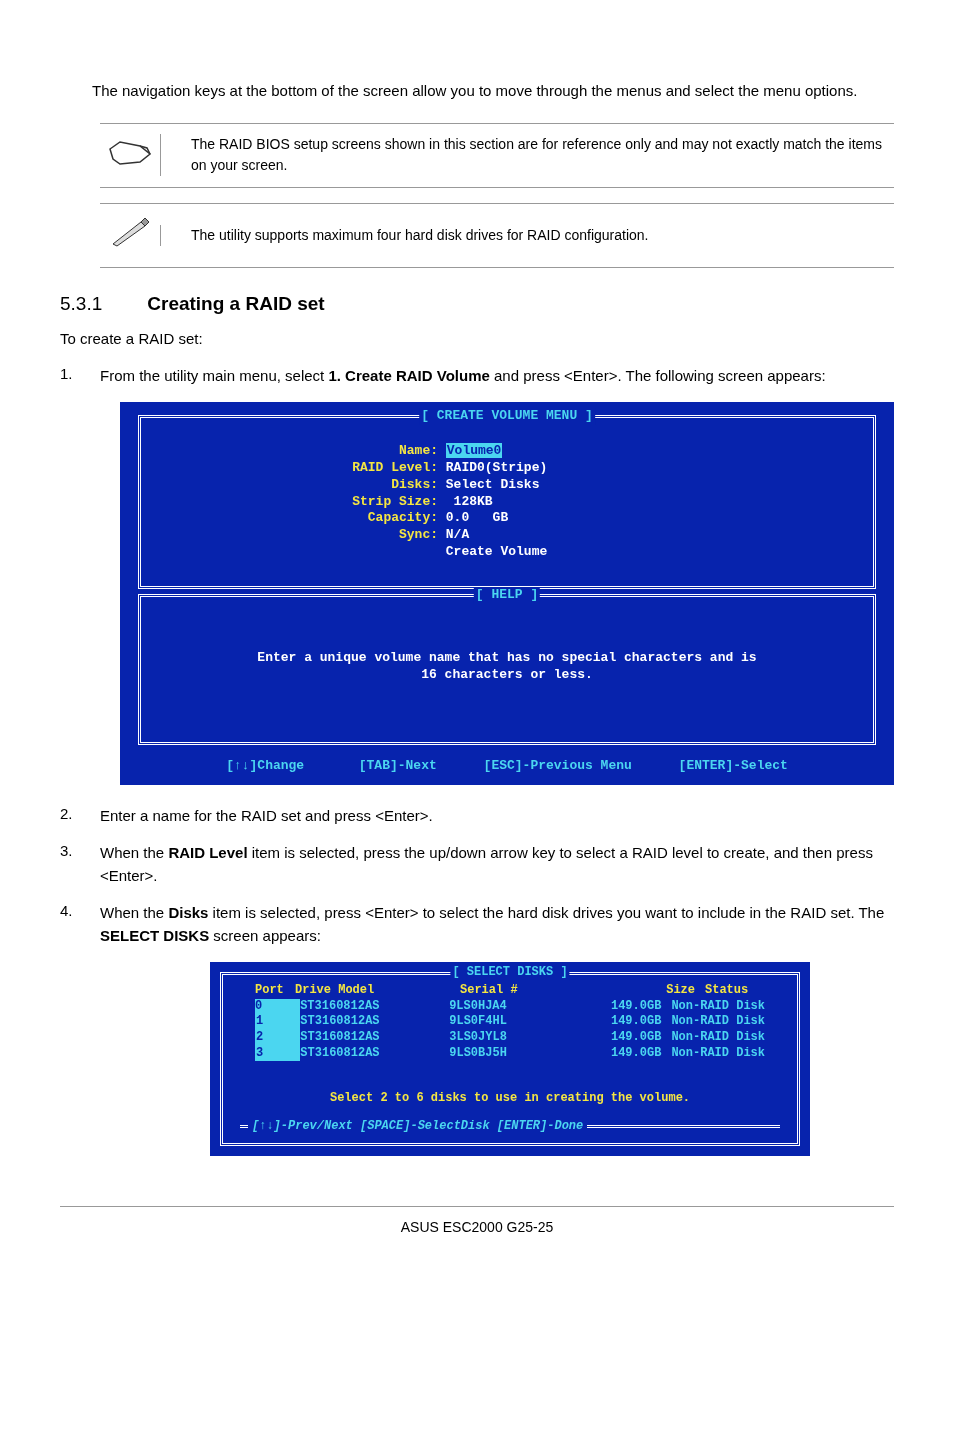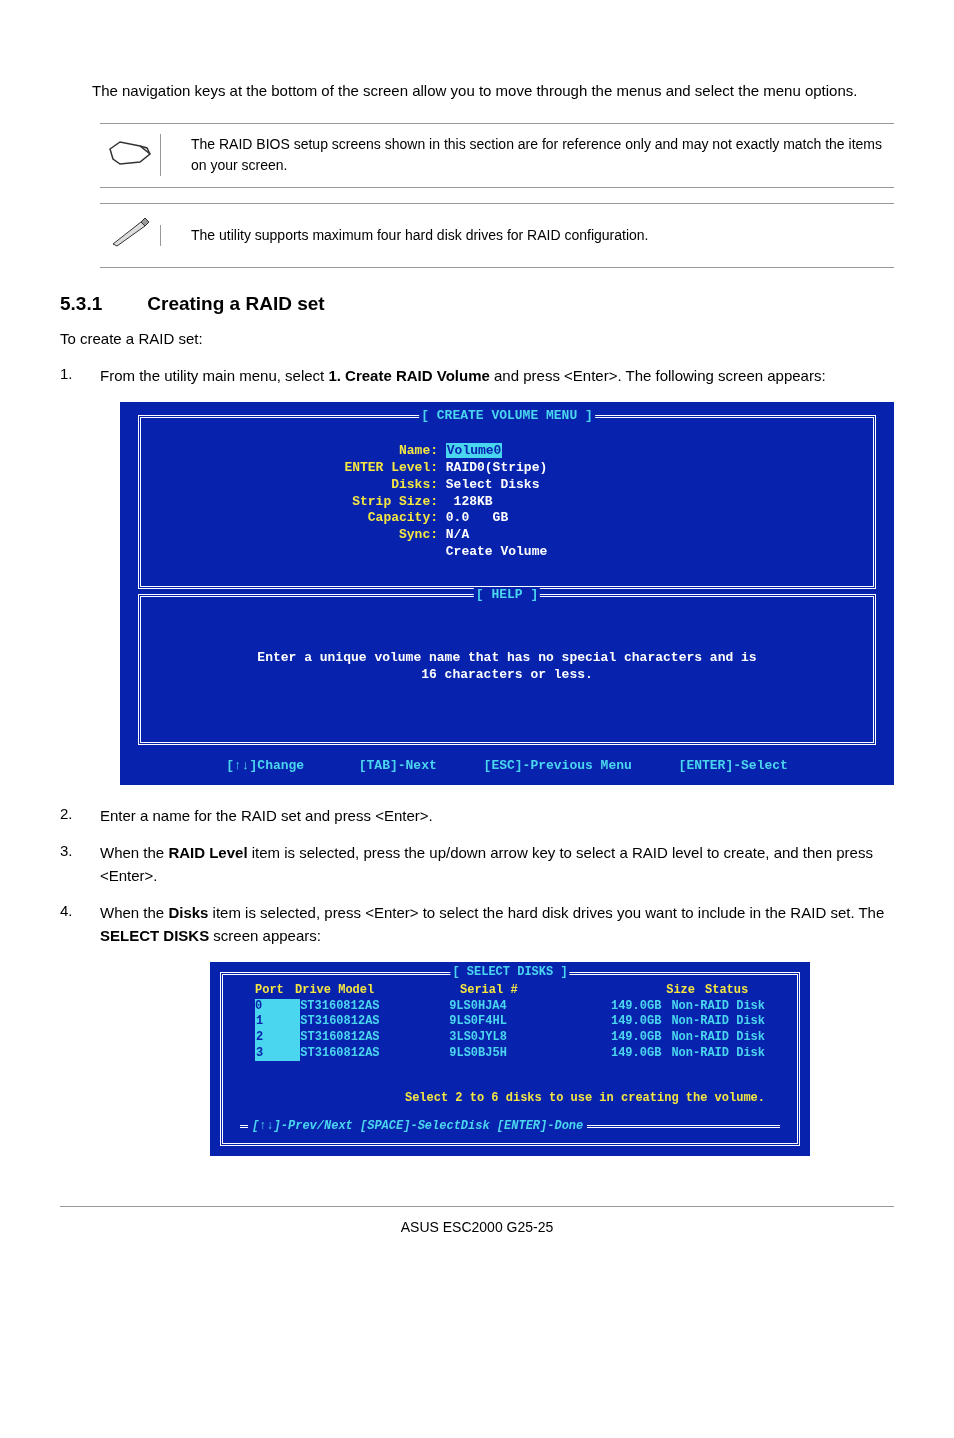--- a/index.html
+++ b/index.html
@@ -26,21 +26,21 @@
       width: 55px;
       flex-shrink: 0;
     }
     .note-text { font-size: 14px; line-height: 1.5; padding-left: 30px; border-left: 1px solid #999; }
     .section-heading {
       display: flex;
       align-items: baseline;
       margin-top: 25px;
       margin-bottom: 15px;
     }
-    .section-num { font-weight: bold; font-size: 19px; margin-right: 45px; }
+    .section-num { font-weight: normal; font-size: 19px; margin-right: 45px; }
     .section-title { font-weight: bold; font-size: 19px; }
     .plain-line { margin-bottom: 18px; }
     .numbered-item { display: flex; margin-bottom: 15px; }
     .numbered-item .num { width: 40px; flex-shrink: 0; }
     .numbered-item .body { flex: 1; line-height: 1.5; }
     .bios-screen {
       background: #0723ad;
       color: #fff;
       font-family: 'Courier New', monospace;
       font-size: 13px;
@@ -83,21 +83,21 @@
     .disk-row { display: flex; }
     .disk-row span { white-space: pre; }
     .c-port { width: 50px; }
     .c-model { width: 165px; }
     .c-serial { width: 140px; }
     .c-size { width: 95px; text-align: right; font-family: Liberation Mono, monospace; }
     .c-status { padding-left: 10px; flex: 1; }
     .row-hl { }
     .row-hl span:first-child { background: #4bd6f0; color: #0723ad; }
     .row-hl span:not(:first-child) { color: #4bd6f0; }
-    .select-hint { text-align: right; padding: 30px 0 18px 0; }
+    .select-hint { text-align: center; padding: 30px 0 18px 0; }
     .small-footer {
       background: #0723ad;
       border-top: 3px double #fff;
       margin: 0 -15px -8px -15px;
       padding: 0 8px;
       position: relative;
       font-style: italic;
     }
     .small-footer-text {
       position: relative;
@@ -160,21 +160,21 @@
   <div class="body">
     <span>From the utility main menu, select </span><b>1. Create RAID Volume</b><span> and press &lt;Enter&gt;. The following screen appears:</span>
   </div>
 </div>
 
 <div class="bios-screen">
   <div class="bios-box">
     <span class="bios-box-title">[ CREATE VOLUME MENU ]</span>
     <div class="bios-fields">
 <span class="bios-label yellow">Name:</span> <span class="bios-highlight">Volume0</span>     
-<span class="bios-label yellow">ENTER Level:</span> <span>RAID0(Stripe)</span>
+<span class="bios-label yellow">RAID Level:</span> <span>RAID0(Stripe)</span>
 <span class="bios-label yellow">Disks:</span> <span>Select Disks</span>
 <span class="bios-label yellow">Strip Size:</span> <span> 128KB</span>
 <span class="bios-label yellow">Capacity:</span> <span>0.0   GB</span>
 <span class="bios-label yellow">Sync:</span> <span>N/A</span>
 <span class="bios-label"></span> <span>Create Volume</span>
     </div>
   </div>
   <div class="bios-box">
     <span class="bios-box-title">[ HELP ]</span>
     <div class="help-text" style="white-space:pre;">Enter a unique volume name that has no special characters and is

